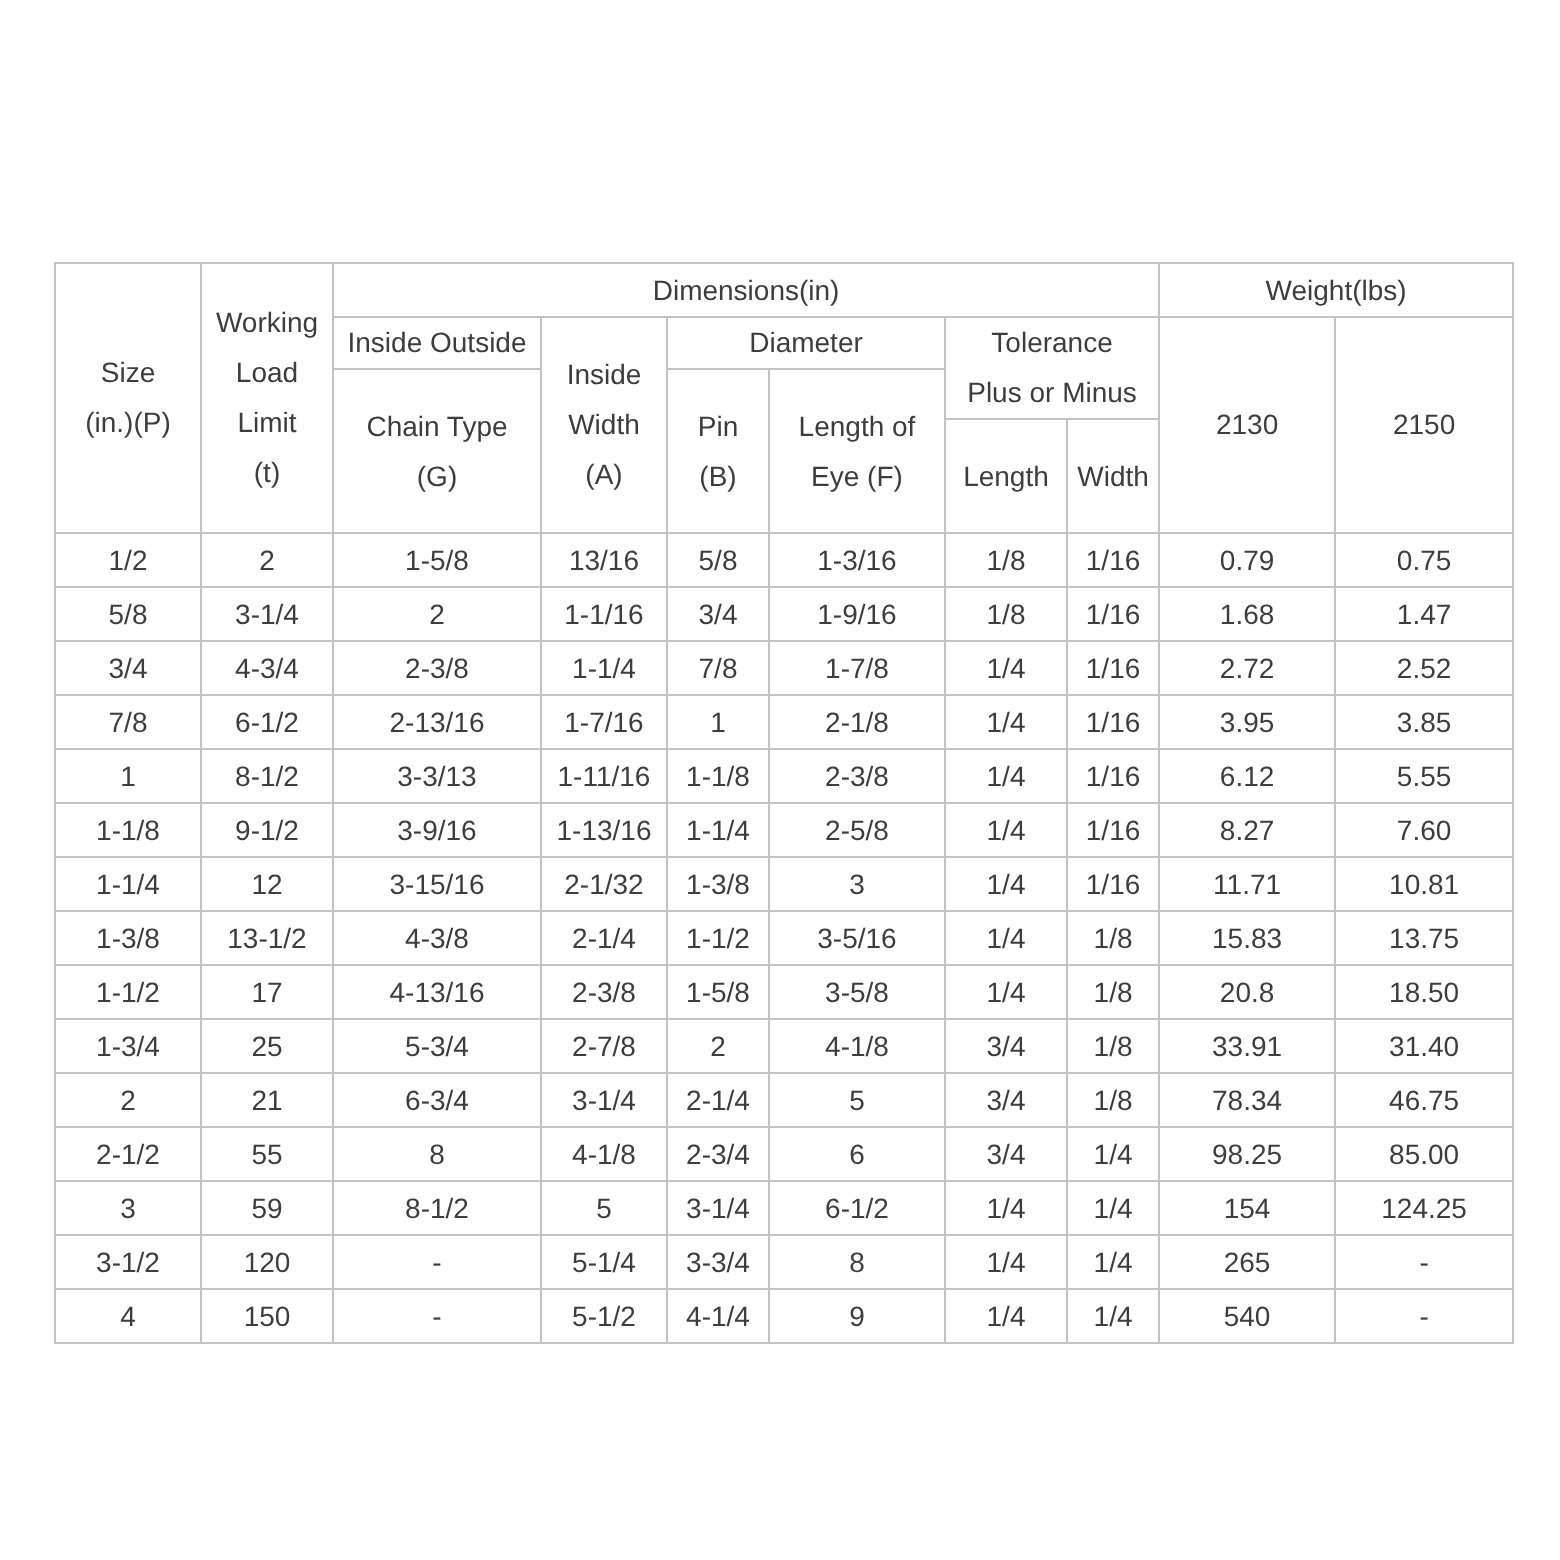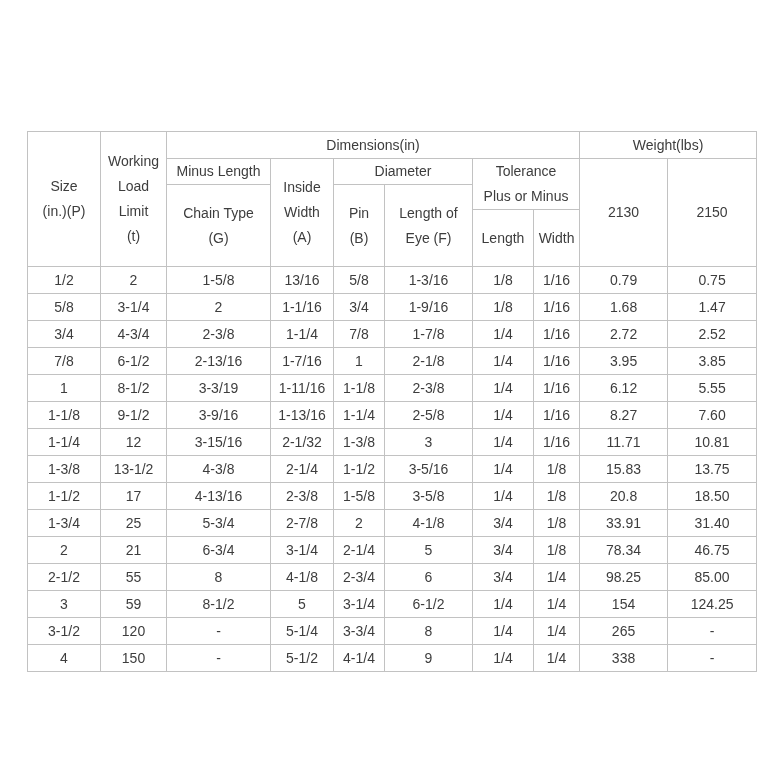--- a/index.html
+++ b/index.html
@@ -66,21 +66,21 @@
         <th rowspan="4">Size
 (in.)(P)</th>
         <th rowspan="4">Working
 Load
 Limit
 (t)</th>
         <th colspan="6">Dimensions(in)</th>
         <th colspan="2">Weight(lbs)</th>
       </tr>
       <tr class="hr2">
-        <th>Minus Length</th>
+        <th>Inside Outside</th>
         <th rowspan="3">Inside
 Width
 (A)</th>
         <th colspan="2">Diameter</th>
         <th colspan="2" rowspan="2">Tolerance
 Plus or Minus</th>
         <th rowspan="3">2130</th>
         <th rowspan="3">2150</th>
       </tr>
       <tr class="hr3">
@@ -141,21 +141,21 @@
           <td>1</td>
           <td>2-1/8</td>
           <td>1/4</td>
           <td>1/16</td>
           <td>3.95</td>
           <td>3.85</td>
         </tr>
         <tr>
           <td>1</td>
           <td>8-1/2</td>
-          <td>3-3/19</td>
+          <td>3-3/13</td>
           <td>1-11/16</td>
           <td>1-1/8</td>
           <td>2-3/8</td>
           <td>1/4</td>
           <td>1/16</td>
           <td>6.12</td>
           <td>5.55</td>
         </tr>
         <tr>
           <td>1-1/8</td>
@@ -267,18 +267,18 @@
         </tr>
         <tr>
           <td>4</td>
           <td>150</td>
           <td>-</td>
           <td>5-1/2</td>
           <td>4-1/4</td>
           <td>9</td>
           <td>1/4</td>
           <td>1/4</td>
-          <td>338</td>
+          <td>540</td>
           <td>-</td>
         </tr>
       </tbody>
   </table>
 </div>
 
 </body></html>

